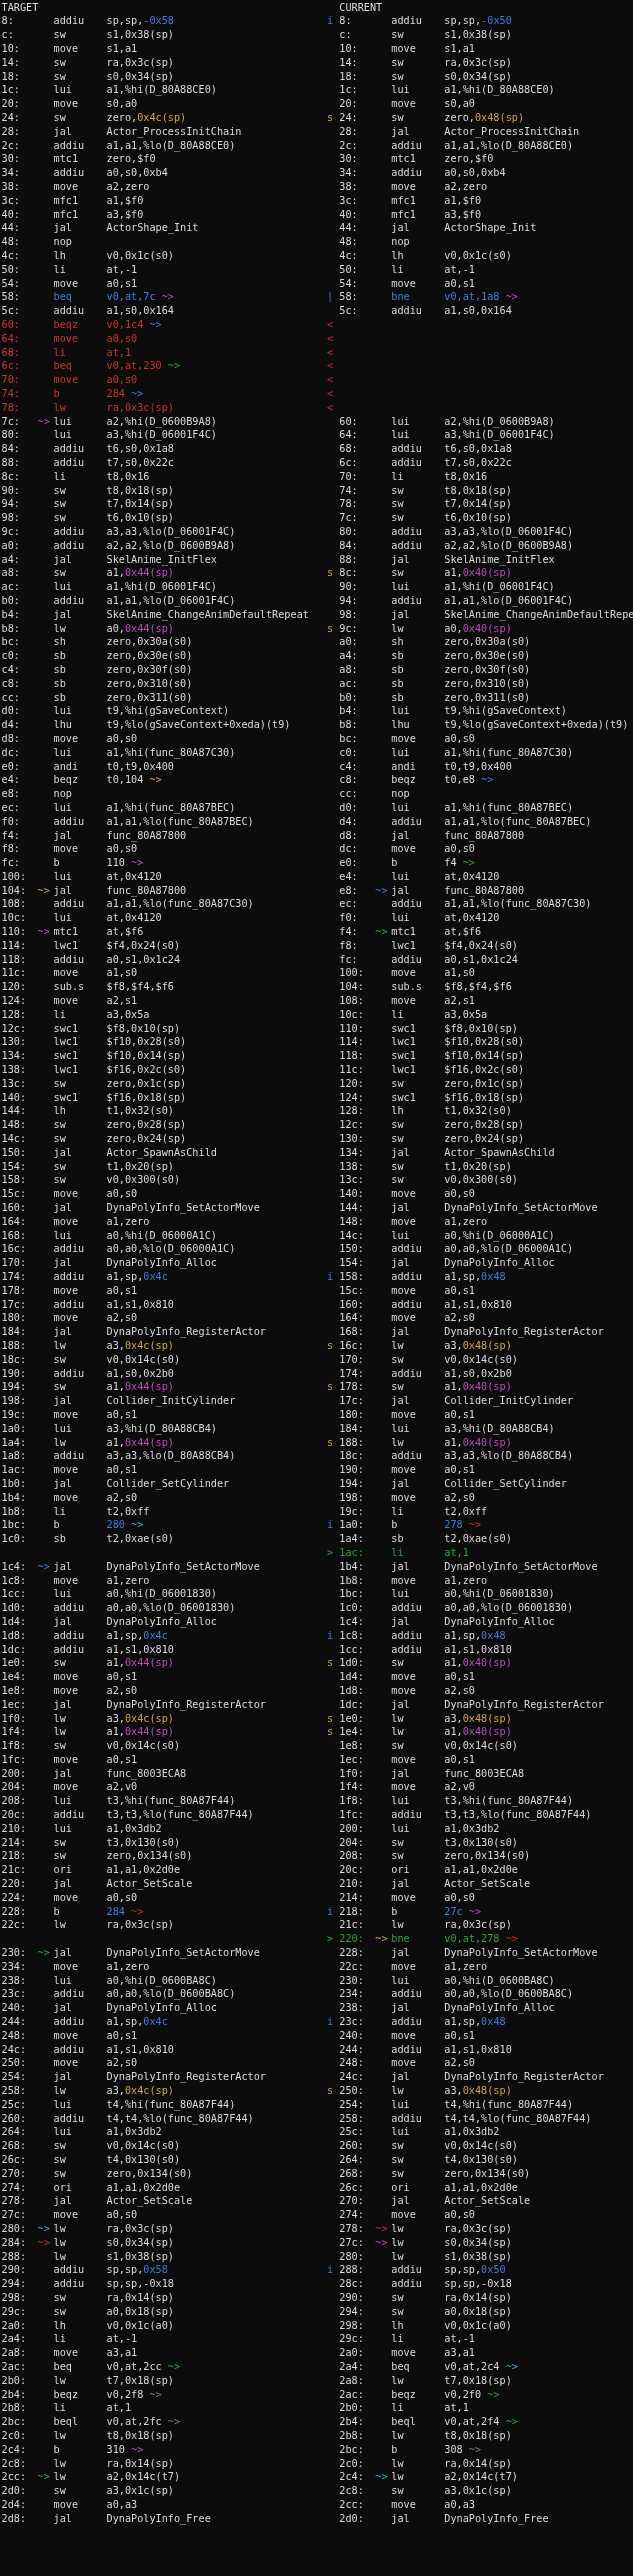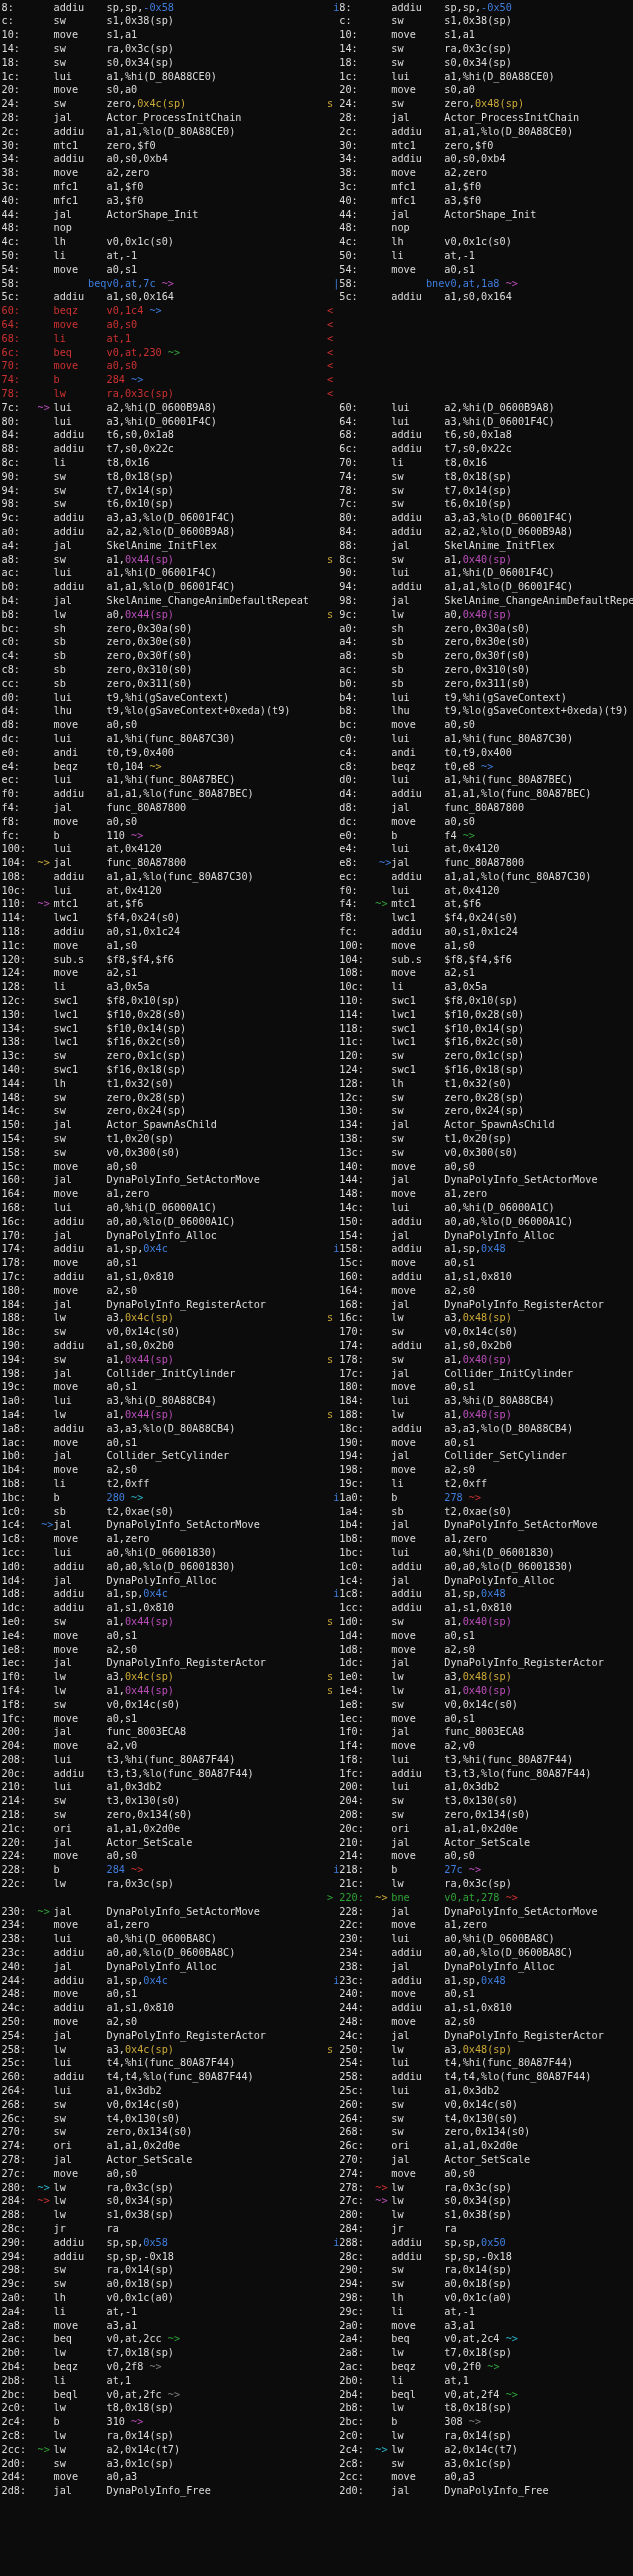--- a/index.html
+++ b/index.html
@@ -14,32 +14,36 @@
   .row{ display:flex; height:var(--lh); white-space:pre; }
   .cell{ overflow:hidden; }
   .cell.left{ flex:0 0 327px; width:327px; padding-left:1.5px; box-sizing:border-box; }
   .cell.right{ flex:1 1 auto; min-width:0; }
   .mk{ display:inline-block; width:12.3px; }
   .addr{ display:inline-block; width:36px; }
   .arr{ display:inline-block; width:16px; }
   .mn{ display:inline-block; width:53px; }
   .hdr{ display:inline-block; }
   .c-d{ color:var(--c-d); }
-  .c-b{ color:var(--c-b);text-align:right; }
+  .c-b{ color:var(--c-b); }
   .c-y{ color:var(--c-y); }
   .c-m{ color:var(--c-m); }
   .c-r{ color:var(--c-r); }
   .c-g{ color:var(--c-g); }
   .c-c{ color:var(--c-c); }
   .c-gr{ color:var(--c-gr); }
 </style>
 </head>
 <body style="background: rgb(12, 12, 12);">
 
 <div class="screen">
+  <div class="row">
+    <span class="cell left"><span class="hdr c-d">TARGET</span></span>
+    <span class="cell right"><span class="mk"></span><span class="hdr c-d">CURRENT</span></span>
+  </div>
   <div id="rows">
       <div class="row"><span class="cell left"><span class="addr c-d">8:</span><span class="arr"></span><span class="mn c-d">addiu</span><span class="args"><span class="c-d">sp,sp,</span><span class="c-b">-0x58</span></span></span><span class="cell right"><span class="mk c-b">i</span><span class="addr c-d">8:</span><span class="arr"></span><span class="mn c-d">addiu</span><span class="args"><span class="c-d">sp,sp,</span><span class="c-b">-0x50</span></span></span></div>
       <div class="row"><span class="cell left"><span class="addr c-d">c:</span><span class="arr"></span><span class="mn c-d">sw</span><span class="args"><span class="c-d">s1,0x38(sp)</span></span></span><span class="cell right"><span class="mk"></span><span class="addr c-d">c:</span><span class="arr"></span><span class="mn c-d">sw</span><span class="args"><span class="c-d">s1,0x38(sp)</span></span></span></div>
       <div class="row"><span class="cell left"><span class="addr c-d">10:</span><span class="arr"></span><span class="mn c-d">move</span><span class="args"><span class="c-d">s1,a1</span></span></span><span class="cell right"><span class="mk"></span><span class="addr c-d">10:</span><span class="arr"></span><span class="mn c-d">move</span><span class="args"><span class="c-d">s1,a1</span></span></span></div>
       <div class="row"><span class="cell left"><span class="addr c-d">14:</span><span class="arr"></span><span class="mn c-d">sw</span><span class="args"><span class="c-d">ra,0x3c(sp)</span></span></span><span class="cell right"><span class="mk"></span><span class="addr c-d">14:</span><span class="arr"></span><span class="mn c-d">sw</span><span class="args"><span class="c-d">ra,0x3c(sp)</span></span></span></div>
       <div class="row"><span class="cell left"><span class="addr c-d">18:</span><span class="arr"></span><span class="mn c-d">sw</span><span class="args"><span class="c-d">s0,0x34(sp)</span></span></span><span class="cell right"><span class="mk"></span><span class="addr c-d">18:</span><span class="arr"></span><span class="mn c-d">sw</span><span class="args"><span class="c-d">s0,0x34(sp)</span></span></span></div>
       <div class="row"><span class="cell left"><span class="addr c-d">1c:</span><span class="arr"></span><span class="mn c-d">lui</span><span class="args"><span class="c-d">a1,%hi(D_80A88CE0)</span></span></span><span class="cell right"><span class="mk"></span><span class="addr c-d">1c:</span><span class="arr"></span><span class="mn c-d">lui</span><span class="args"><span class="c-d">a1,%hi(D_80A88CE0)</span></span></span></div>
       <div class="row"><span class="cell left"><span class="addr c-d">20:</span><span class="arr"></span><span class="mn c-d">move</span><span class="args"><span class="c-d">s0,a0</span></span></span><span class="cell right"><span class="mk"></span><span class="addr c-d">20:</span><span class="arr"></span><span class="mn c-d">move</span><span class="args"><span class="c-d">s0,a0</span></span></span></div>
       <div class="row"><span class="cell left"><span class="addr c-d">24:</span><span class="arr"></span><span class="mn c-d">sw</span><span class="args"><span class="c-d">zero,</span><span class="c-y">0x4c(sp)</span></span></span><span class="cell right"><span class="mk c-y">s</span><span class="addr c-d">24:</span><span class="arr"></span><span class="mn c-d">sw</span><span class="args"><span class="c-d">zero,</span><span class="c-y">0x48(sp)</span></span></span></div>
       <div class="row"><span class="cell left"><span class="addr c-d">28:</span><span class="arr"></span><span class="mn c-d">jal</span><span class="args"><span class="c-d">Actor_ProcessInitChain</span></span></span><span class="cell right"><span class="mk"></span><span class="addr c-d">28:</span><span class="arr"></span><span class="mn c-d">jal</span><span class="args"><span class="c-d">Actor_ProcessInitChain</span></span></span></div>
@@ -83,20 +87,21 @@
       <div class="row"><span class="cell left"><span class="addr c-d">c0:</span><span class="arr"></span><span class="mn c-d">sb</span><span class="args"><span class="c-d">zero,0x30e(s0)</span></span></span><span class="cell right"><span class="mk"></span><span class="addr c-d">a4:</span><span class="arr"></span><span class="mn c-d">sb</span><span class="args"><span class="c-d">zero,0x30e(s0)</span></span></span></div>
       <div class="row"><span class="cell left"><span class="addr c-d">c4:</span><span class="arr"></span><span class="mn c-d">sb</span><span class="args"><span class="c-d">zero,0x30f(s0)</span></span></span><span class="cell right"><span class="mk"></span><span class="addr c-d">a8:</span><span class="arr"></span><span class="mn c-d">sb</span><span class="args"><span class="c-d">zero,0x30f(s0)</span></span></span></div>
       <div class="row"><span class="cell left"><span class="addr c-d">c8:</span><span class="arr"></span><span class="mn c-d">sb</span><span class="args"><span class="c-d">zero,0x310(s0)</span></span></span><span class="cell right"><span class="mk"></span><span class="addr c-d">ac:</span><span class="arr"></span><span class="mn c-d">sb</span><span class="args"><span class="c-d">zero,0x310(s0)</span></span></span></div>
       <div class="row"><span class="cell left"><span class="addr c-d">cc:</span><span class="arr"></span><span class="mn c-d">sb</span><span class="args"><span class="c-d">zero,0x311(s0)</span></span></span><span class="cell right"><span class="mk"></span><span class="addr c-d">b0:</span><span class="arr"></span><span class="mn c-d">sb</span><span class="args"><span class="c-d">zero,0x311(s0)</span></span></span></div>
       <div class="row"><span class="cell left"><span class="addr c-d">d0:</span><span class="arr"></span><span class="mn c-d">lui</span><span class="args"><span class="c-d">t9,%hi(gSaveContext)</span></span></span><span class="cell right"><span class="mk"></span><span class="addr c-d">b4:</span><span class="arr"></span><span class="mn c-d">lui</span><span class="args"><span class="c-d">t9,%hi(gSaveContext)</span></span></span></div>
       <div class="row"><span class="cell left"><span class="addr c-d">d4:</span><span class="arr"></span><span class="mn c-d">lhu</span><span class="args"><span class="c-d">t9,%lo(gSaveContext+0xeda)(t9)</span></span></span><span class="cell right"><span class="mk"></span><span class="addr c-d">b8:</span><span class="arr"></span><span class="mn c-d">lhu</span><span class="args"><span class="c-d">t9,%lo(gSaveContext+0xeda)(t9)</span></span></span></div>
       <div class="row"><span class="cell left"><span class="addr c-d">d8:</span><span class="arr"></span><span class="mn c-d">move</span><span class="args"><span class="c-d">a0,s0</span></span></span><span class="cell right"><span class="mk"></span><span class="addr c-d">bc:</span><span class="arr"></span><span class="mn c-d">move</span><span class="args"><span class="c-d">a0,s0</span></span></span></div>
       <div class="row"><span class="cell left"><span class="addr c-d">dc:</span><span class="arr"></span><span class="mn c-d">lui</span><span class="args"><span class="c-d">a1,%hi(func_80A87C30)</span></span></span><span class="cell right"><span class="mk"></span><span class="addr c-d">c0:</span><span class="arr"></span><span class="mn c-d">lui</span><span class="args"><span class="c-d">a1,%hi(func_80A87C30)</span></span></span></div>
       <div class="row"><span class="cell left"><span class="addr c-d">e0:</span><span class="arr"></span><span class="mn c-d">andi</span><span class="args"><span class="c-d">t0,t9,0x400</span></span></span><span class="cell right"><span class="mk"></span><span class="addr c-d">c4:</span><span class="arr"></span><span class="mn c-d">andi</span><span class="args"><span class="c-d">t0,t9,0x400</span></span></span></div>
       <div class="row"><span class="cell left"><span class="addr c-d">e4:</span><span class="arr"></span><span class="mn c-d">beqz</span><span class="args"><span class="c-d">t0,104</span><span class="c-y"> ~&gt;</span></span></span><span class="cell right"><span class="mk"></span><span class="addr c-d">c8:</span><span class="arr"></span><span class="mn c-d">beqz</span><span class="args"><span class="c-d">t0,e8</span><span class="c-b"> ~&gt;</span></span></span></div>
+      <div class="row"><span class="cell left"><span class="addr c-d">e8:</span><span class="arr"></span><span class="mn c-d">nop</span><span class="args"></span></span><span class="cell right"><span class="mk"></span><span class="addr c-d">cc:</span><span class="arr"></span><span class="mn c-d">nop</span><span class="args"></span></span></div>
       <div class="row"><span class="cell left"><span class="addr c-d">ec:</span><span class="arr"></span><span class="mn c-d">lui</span><span class="args"><span class="c-d">a1,%hi(func_80A87BEC)</span></span></span><span class="cell right"><span class="mk"></span><span class="addr c-d">d0:</span><span class="arr"></span><span class="mn c-d">lui</span><span class="args"><span class="c-d">a1,%hi(func_80A87BEC)</span></span></span></div>
       <div class="row"><span class="cell left"><span class="addr c-d">f0:</span><span class="arr"></span><span class="mn c-d">addiu</span><span class="args"><span class="c-d">a1,a1,%lo(func_80A87BEC)</span></span></span><span class="cell right"><span class="mk"></span><span class="addr c-d">d4:</span><span class="arr"></span><span class="mn c-d">addiu</span><span class="args"><span class="c-d">a1,a1,%lo(func_80A87BEC)</span></span></span></div>
       <div class="row"><span class="cell left"><span class="addr c-d">f4:</span><span class="arr"></span><span class="mn c-d">jal</span><span class="args"><span class="c-d">func_80A87800</span></span></span><span class="cell right"><span class="mk"></span><span class="addr c-d">d8:</span><span class="arr"></span><span class="mn c-d">jal</span><span class="args"><span class="c-d">func_80A87800</span></span></span></div>
       <div class="row"><span class="cell left"><span class="addr c-d">f8:</span><span class="arr"></span><span class="mn c-d">move</span><span class="args"><span class="c-d">a0,s0</span></span></span><span class="cell right"><span class="mk"></span><span class="addr c-d">dc:</span><span class="arr"></span><span class="mn c-d">move</span><span class="args"><span class="c-d">a0,s0</span></span></span></div>
       <div class="row"><span class="cell left"><span class="addr c-d">fc:</span><span class="arr"></span><span class="mn c-d">b</span><span class="args"><span class="c-d">110</span><span class="c-m"> ~&gt;</span></span></span><span class="cell right"><span class="mk"></span><span class="addr c-d">e0:</span><span class="arr"></span><span class="mn c-d">b</span><span class="args"><span class="c-d">f4</span><span class="c-g"> ~&gt;</span></span></span></div>
       <div class="row"><span class="cell left"><span class="addr c-d">100:</span><span class="arr"></span><span class="mn c-d">lui</span><span class="args"><span class="c-d">at,0x4120</span></span></span><span class="cell right"><span class="mk"></span><span class="addr c-d">e4:</span><span class="arr"></span><span class="mn c-d">lui</span><span class="args"><span class="c-d">at,0x4120</span></span></span></div>
       <div class="row"><span class="cell left"><span class="addr c-d">104:</span><span class="arr c-y">~&gt;</span><span class="mn c-d">jal</span><span class="args"><span class="c-d">func_80A87800</span></span></span><span class="cell right"><span class="mk"></span><span class="addr c-d">e8:</span><span class="arr c-b">~&gt;</span><span class="mn c-d">jal</span><span class="args"><span class="c-d">func_80A87800</span></span></span></div>
       <div class="row"><span class="cell left"><span class="addr c-d">108:</span><span class="arr"></span><span class="mn c-d">addiu</span><span class="args"><span class="c-d">a1,a1,%lo(func_80A87C30)</span></span></span><span class="cell right"><span class="mk"></span><span class="addr c-d">ec:</span><span class="arr"></span><span class="mn c-d">addiu</span><span class="args"><span class="c-d">a1,a1,%lo(func_80A87C30)</span></span></span></div>
       <div class="row"><span class="cell left"><span class="addr c-d">10c:</span><span class="arr"></span><span class="mn c-d">lui</span><span class="args"><span class="c-d">at,0x4120</span></span></span><span class="cell right"><span class="mk"></span><span class="addr c-d">f0:</span><span class="arr"></span><span class="mn c-d">lui</span><span class="args"><span class="c-d">at,0x4120</span></span></span></div>
       <div class="row"><span class="cell left"><span class="addr c-d">110:</span><span class="arr c-m">~&gt;</span><span class="mn c-d">mtc1</span><span class="args"><span class="c-d">at,$f6</span></span></span><span class="cell right"><span class="mk"></span><span class="addr c-d">f4:</span><span class="arr c-g">~&gt;</span><span class="mn c-d">mtc1</span><span class="args"><span class="c-d">at,$f6</span></span></span></div>
@@ -137,20 +142,21 @@
       <div class="row"><span class="cell left"><span class="addr c-d">19c:</span><span class="arr"></span><span class="mn c-d">move</span><span class="args"><span class="c-d">a0,s1</span></span></span><span class="cell right"><span class="mk"></span><span class="addr c-d">180:</span><span class="arr"></span><span class="mn c-d">move</span><span class="args"><span class="c-d">a0,s1</span></span></span></div>
       <div class="row"><span class="cell left"><span class="addr c-d">1a0:</span><span class="arr"></span><span class="mn c-d">lui</span><span class="args"><span class="c-d">a3,%hi(D_80A88CB4)</span></span></span><span class="cell right"><span class="mk"></span><span class="addr c-d">184:</span><span class="arr"></span><span class="mn c-d">lui</span><span class="args"><span class="c-d">a3,%hi(D_80A88CB4)</span></span></span></div>
       <div class="row"><span class="cell left"><span class="addr c-d">1a4:</span><span class="arr"></span><span class="mn c-d">lw</span><span class="args"><span class="c-d">a1,</span><span class="c-m">0x44(sp)</span></span></span><span class="cell right"><span class="mk c-y">s</span><span class="addr c-d">188:</span><span class="arr"></span><span class="mn c-d">lw</span><span class="args"><span class="c-d">a1,</span><span class="c-m">0x40(sp)</span></span></span></div>
       <div class="row"><span class="cell left"><span class="addr c-d">1a8:</span><span class="arr"></span><span class="mn c-d">addiu</span><span class="args"><span class="c-d">a3,a3,%lo(D_80A88CB4)</span></span></span><span class="cell right"><span class="mk"></span><span class="addr c-d">18c:</span><span class="arr"></span><span class="mn c-d">addiu</span><span class="args"><span class="c-d">a3,a3,%lo(D_80A88CB4)</span></span></span></div>
       <div class="row"><span class="cell left"><span class="addr c-d">1ac:</span><span class="arr"></span><span class="mn c-d">move</span><span class="args"><span class="c-d">a0,s1</span></span></span><span class="cell right"><span class="mk"></span><span class="addr c-d">190:</span><span class="arr"></span><span class="mn c-d">move</span><span class="args"><span class="c-d">a0,s1</span></span></span></div>
       <div class="row"><span class="cell left"><span class="addr c-d">1b0:</span><span class="arr"></span><span class="mn c-d">jal</span><span class="args"><span class="c-d">Collider_SetCylinder</span></span></span><span class="cell right"><span class="mk"></span><span class="addr c-d">194:</span><span class="arr"></span><span class="mn c-d">jal</span><span class="args"><span class="c-d">Collider_SetCylinder</span></span></span></div>
       <div class="row"><span class="cell left"><span class="addr c-d">1b4:</span><span class="arr"></span><span class="mn c-d">move</span><span class="args"><span class="c-d">a2,s0</span></span></span><span class="cell right"><span class="mk"></span><span class="addr c-d">198:</span><span class="arr"></span><span class="mn c-d">move</span><span class="args"><span class="c-d">a2,s0</span></span></span></div>
       <div class="row"><span class="cell left"><span class="addr c-d">1b8:</span><span class="arr"></span><span class="mn c-d">li</span><span class="args"><span class="c-d">t2,0xff</span></span></span><span class="cell right"><span class="mk"></span><span class="addr c-d">19c:</span><span class="arr"></span><span class="mn c-d">li</span><span class="args"><span class="c-d">t2,0xff</span></span></span></div>
       <div class="row"><span class="cell left"><span class="addr c-d">1bc:</span><span class="arr"></span><span class="mn c-d">b</span><span class="args"><span class="c-b">280</span><span class="c-c"> ~&gt;</span></span></span><span class="cell right"><span class="mk c-b">i</span><span class="addr c-d">1a0:</span><span class="arr"></span><span class="mn c-d">b</span><span class="args"><span class="c-b">278</span><span class="c-r"> ~&gt;</span></span></span></div>
       <div class="row"><span class="cell left"><span class="addr c-d">1c0:</span><span class="arr"></span><span class="mn c-d">sb</span><span class="args"><span class="c-d">t2,0xae(s0)</span></span></span><span class="cell right"><span class="mk"></span><span class="addr c-d">1a4:</span><span class="arr"></span><span class="mn c-d">sb</span><span class="args"><span class="c-d">t2,0xae(s0)</span></span></span></div>
+      <div class="row"><span class="cell left"></span><span class="cell right"><span class="mk c-g">&gt;</span><span class="addr c-g">1ac:</span><span class="arr"></span><span class="mn c-g">li</span><span class="args"><span class="c-g">at,1</span></span></span></div>
       <div class="row"><span class="cell left"><span class="addr c-d">1c4:</span><span class="arr c-b">~&gt;</span><span class="mn c-d">jal</span><span class="args"><span class="c-d">DynaPolyInfo_SetActorMove</span></span></span><span class="cell right"><span class="mk"></span><span class="addr c-d">1b4:</span><span class="arr"></span><span class="mn c-d">jal</span><span class="args"><span class="c-d">DynaPolyInfo_SetActorMove</span></span></span></div>
       <div class="row"><span class="cell left"><span class="addr c-d">1c8:</span><span class="arr"></span><span class="mn c-d">move</span><span class="args"><span class="c-d">a1,zero</span></span></span><span class="cell right"><span class="mk"></span><span class="addr c-d">1b8:</span><span class="arr"></span><span class="mn c-d">move</span><span class="args"><span class="c-d">a1,zero</span></span></span></div>
       <div class="row"><span class="cell left"><span class="addr c-d">1cc:</span><span class="arr"></span><span class="mn c-d">lui</span><span class="args"><span class="c-d">a0,%hi(D_06001830)</span></span></span><span class="cell right"><span class="mk"></span><span class="addr c-d">1bc:</span><span class="arr"></span><span class="mn c-d">lui</span><span class="args"><span class="c-d">a0,%hi(D_06001830)</span></span></span></div>
       <div class="row"><span class="cell left"><span class="addr c-d">1d0:</span><span class="arr"></span><span class="mn c-d">addiu</span><span class="args"><span class="c-d">a0,a0,%lo(D_06001830)</span></span></span><span class="cell right"><span class="mk"></span><span class="addr c-d">1c0:</span><span class="arr"></span><span class="mn c-d">addiu</span><span class="args"><span class="c-d">a0,a0,%lo(D_06001830)</span></span></span></div>
       <div class="row"><span class="cell left"><span class="addr c-d">1d4:</span><span class="arr"></span><span class="mn c-d">jal</span><span class="args"><span class="c-d">DynaPolyInfo_Alloc</span></span></span><span class="cell right"><span class="mk"></span><span class="addr c-d">1c4:</span><span class="arr"></span><span class="mn c-d">jal</span><span class="args"><span class="c-d">DynaPolyInfo_Alloc</span></span></span></div>
       <div class="row"><span class="cell left"><span class="addr c-d">1d8:</span><span class="arr"></span><span class="mn c-d">addiu</span><span class="args"><span class="c-d">a1,sp,</span><span class="c-b">0x4c</span></span></span><span class="cell right"><span class="mk c-b">i</span><span class="addr c-d">1c8:</span><span class="arr"></span><span class="mn c-d">addiu</span><span class="args"><span class="c-d">a1,sp,</span><span class="c-b">0x48</span></span></span></div>
       <div class="row"><span class="cell left"><span class="addr c-d">1dc:</span><span class="arr"></span><span class="mn c-d">addiu</span><span class="args"><span class="c-d">a1,s1,0x810</span></span></span><span class="cell right"><span class="mk"></span><span class="addr c-d">1cc:</span><span class="arr"></span><span class="mn c-d">addiu</span><span class="args"><span class="c-d">a1,s1,0x810</span></span></span></div>
       <div class="row"><span class="cell left"><span class="addr c-d">1e0:</span><span class="arr"></span><span class="mn c-d">sw</span><span class="args"><span class="c-d">a1,</span><span class="c-m">0x44(sp)</span></span></span><span class="cell right"><span class="mk c-y">s</span><span class="addr c-d">1d0:</span><span class="arr"></span><span class="mn c-d">sw</span><span class="args"><span class="c-d">a1,</span><span class="c-m">0x40(sp)</span></span></span></div>
       <div class="row"><span class="cell left"><span class="addr c-d">1e4:</span><span class="arr"></span><span class="mn c-d">move</span><span class="args"><span class="c-d">a0,s1</span></span></span><span class="cell right"><span class="mk"></span><span class="addr c-d">1d4:</span><span class="arr"></span><span class="mn c-d">move</span><span class="args"><span class="c-d">a0,s1</span></span></span></div>
       <div class="row"><span class="cell left"><span class="addr c-d">1e8:</span><span class="arr"></span><span class="mn c-d">move</span><span class="args"><span class="c-d">a2,s0</span></span></span><span class="cell right"><span class="mk"></span><span class="addr c-d">1d8:</span><span class="arr"></span><span class="mn c-d">move</span><span class="args"><span class="c-d">a2,s0</span></span></span></div>
@@ -188,21 +194,20 @@
       <div class="row"><span class="cell left"><span class="addr c-d">264:</span><span class="arr"></span><span class="mn c-d">lui</span><span class="args"><span class="c-d">a1,0x3db2</span></span></span><span class="cell right"><span class="mk"></span><span class="addr c-d">25c:</span><span class="arr"></span><span class="mn c-d">lui</span><span class="args"><span class="c-d">a1,0x3db2</span></span></span></div>
       <div class="row"><span class="cell left"><span class="addr c-d">268:</span><span class="arr"></span><span class="mn c-d">sw</span><span class="args"><span class="c-d">v0,0x14c(s0)</span></span></span><span class="cell right"><span class="mk"></span><span class="addr c-d">260:</span><span class="arr"></span><span class="mn c-d">sw</span><span class="args"><span class="c-d">v0,0x14c(s0)</span></span></span></div>
       <div class="row"><span class="cell left"><span class="addr c-d">26c:</span><span class="arr"></span><span class="mn c-d">sw</span><span class="args"><span class="c-d">t4,0x130(s0)</span></span></span><span class="cell right"><span class="mk"></span><span class="addr c-d">264:</span><span class="arr"></span><span class="mn c-d">sw</span><span class="args"><span class="c-d">t4,0x130(s0)</span></span></span></div>
       <div class="row"><span class="cell left"><span class="addr c-d">270:</span><span class="arr"></span><span class="mn c-d">sw</span><span class="args"><span class="c-d">zero,0x134(s0)</span></span></span><span class="cell right"><span class="mk"></span><span class="addr c-d">268:</span><span class="arr"></span><span class="mn c-d">sw</span><span class="args"><span class="c-d">zero,0x134(s0)</span></span></span></div>
       <div class="row"><span class="cell left"><span class="addr c-d">274:</span><span class="arr"></span><span class="mn c-d">ori</span><span class="args"><span class="c-d">a1,a1,0x2d0e</span></span></span><span class="cell right"><span class="mk"></span><span class="addr c-d">26c:</span><span class="arr"></span><span class="mn c-d">ori</span><span class="args"><span class="c-d">a1,a1,0x2d0e</span></span></span></div>
       <div class="row"><span class="cell left"><span class="addr c-d">278:</span><span class="arr"></span><span class="mn c-d">jal</span><span class="args"><span class="c-d">Actor_SetScale</span></span></span><span class="cell right"><span class="mk"></span><span class="addr c-d">270:</span><span class="arr"></span><span class="mn c-d">jal</span><span class="args"><span class="c-d">Actor_SetScale</span></span></span></div>
       <div class="row"><span class="cell left"><span class="addr c-d">27c:</span><span class="arr"></span><span class="mn c-d">move</span><span class="args"><span class="c-d">a0,s0</span></span></span><span class="cell right"><span class="mk"></span><span class="addr c-d">274:</span><span class="arr"></span><span class="mn c-d">move</span><span class="args"><span class="c-d">a0,s0</span></span></span></div>
       <div class="row"><span class="cell left"><span class="addr c-d">280:</span><span class="arr c-c">~&gt;</span><span class="mn c-d">lw</span><span class="args"><span class="c-d">ra,0x3c(sp)</span></span></span><span class="cell right"><span class="mk"></span><span class="addr c-d">278:</span><span class="arr c-r">~&gt;</span><span class="mn c-d">lw</span><span class="args"><span class="c-d">ra,0x3c(sp)</span></span></span></div>
       <div class="row"><span class="cell left"><span class="addr c-d">284:</span><span class="arr c-r">~&gt;</span><span class="mn c-d">lw</span><span class="args"><span class="c-d">s0,0x34(sp)</span></span></span><span class="cell right"><span class="mk"></span><span class="addr c-d">27c:</span><span class="arr c-m">~&gt;</span><span class="mn c-d">lw</span><span class="args"><span class="c-d">s0,0x34(sp)</span></span></span></div>
       <div class="row"><span class="cell left"><span class="addr c-d">288:</span><span class="arr"></span><span class="mn c-d">lw</span><span class="args"><span class="c-d">s1,0x38(sp)</span></span></span><span class="cell right"><span class="mk"></span><span class="addr c-d">280:</span><span class="arr"></span><span class="mn c-d">lw</span><span class="args"><span class="c-d">s1,0x38(sp)</span></span></span></div>
-      <div class="row"><span class="cell left"><span class="addr c-d">28c:</span><span class="arr"></span><span class="mn c-d">jr</span><span class="args"><span class="c-d">ra</span></span></span><span class="cell right"><span class="mk"></span><span class="addr c-d">284:</span><span class="arr"></span><span class="mn c-d">jr</span><span class="args"><span class="c-d">ra</span></span></span></div>
       <div class="row"><span class="cell left"><span class="addr c-d">290:</span><span class="arr"></span><span class="mn c-d">addiu</span><span class="args"><span class="c-d">sp,sp,</span><span class="c-b">0x58</span></span></span><span class="cell right"><span class="mk c-b">i</span><span class="addr c-d">288:</span><span class="arr"></span><span class="mn c-d">addiu</span><span class="args"><span class="c-d">sp,sp,</span><span class="c-b">0x50</span></span></span></div>
       <div class="row"><span class="cell left"><span class="addr c-d">294:</span><span class="arr"></span><span class="mn c-d">addiu</span><span class="args"><span class="c-d">sp,sp,-0x18</span></span></span><span class="cell right"><span class="mk"></span><span class="addr c-d">28c:</span><span class="arr"></span><span class="mn c-d">addiu</span><span class="args"><span class="c-d">sp,sp,-0x18</span></span></span></div>
       <div class="row"><span class="cell left"><span class="addr c-d">298:</span><span class="arr"></span><span class="mn c-d">sw</span><span class="args"><span class="c-d">ra,0x14(sp)</span></span></span><span class="cell right"><span class="mk"></span><span class="addr c-d">290:</span><span class="arr"></span><span class="mn c-d">sw</span><span class="args"><span class="c-d">ra,0x14(sp)</span></span></span></div>
       <div class="row"><span class="cell left"><span class="addr c-d">29c:</span><span class="arr"></span><span class="mn c-d">sw</span><span class="args"><span class="c-d">a0,0x18(sp)</span></span></span><span class="cell right"><span class="mk"></span><span class="addr c-d">294:</span><span class="arr"></span><span class="mn c-d">sw</span><span class="args"><span class="c-d">a0,0x18(sp)</span></span></span></div>
       <div class="row"><span class="cell left"><span class="addr c-d">2a0:</span><span class="arr"></span><span class="mn c-d">lh</span><span class="args"><span class="c-d">v0,0x1c(a0)</span></span></span><span class="cell right"><span class="mk"></span><span class="addr c-d">298:</span><span class="arr"></span><span class="mn c-d">lh</span><span class="args"><span class="c-d">v0,0x1c(a0)</span></span></span></div>
       <div class="row"><span class="cell left"><span class="addr c-d">2a4:</span><span class="arr"></span><span class="mn c-d">li</span><span class="args"><span class="c-d">at,-1</span></span></span><span class="cell right"><span class="mk"></span><span class="addr c-d">29c:</span><span class="arr"></span><span class="mn c-d">li</span><span class="args"><span class="c-d">at,-1</span></span></span></div>
       <div class="row"><span class="cell left"><span class="addr c-d">2a8:</span><span class="arr"></span><span class="mn c-d">move</span><span class="args"><span class="c-d">a3,a1</span></span></span><span class="cell right"><span class="mk"></span><span class="addr c-d">2a0:</span><span class="arr"></span><span class="mn c-d">move</span><span class="args"><span class="c-d">a3,a1</span></span></span></div>
       <div class="row"><span class="cell left"><span class="addr c-d">2ac:</span><span class="arr"></span><span class="mn c-d">beq</span><span class="args"><span class="c-d">v0,at,2cc</span><span class="c-g"> ~&gt;</span></span></span><span class="cell right"><span class="mk"></span><span class="addr c-d">2a4:</span><span class="arr"></span><span class="mn c-d">beq</span><span class="args"><span class="c-d">v0,at,2c4</span><span class="c-c"> ~&gt;</span></span></span></div>
       <div class="row"><span class="cell left"><span class="addr c-d">2b0:</span><span class="arr"></span><span class="mn c-d">lw</span><span class="args"><span class="c-d">t7,0x18(sp)</span></span></span><span class="cell right"><span class="mk"></span><span class="addr c-d">2a8:</span><span class="arr"></span><span class="mn c-d">lw</span><span class="args"><span class="c-d">t7,0x18(sp)</span></span></span></div>
       <div class="row"><span class="cell left"><span class="addr c-d">2b4:</span><span class="arr"></span><span class="mn c-d">beqz</span><span class="args"><span class="c-d">v0,2f8</span><span class="c-gr"> ~&gt;</span></span></span><span class="cell right"><span class="mk"></span><span class="addr c-d">2ac:</span><span class="arr"></span><span class="mn c-d">beqz</span><span class="args"><span class="c-d">v0,2f0</span><span class="c-g"> ~&gt;</span></span></span></div>

